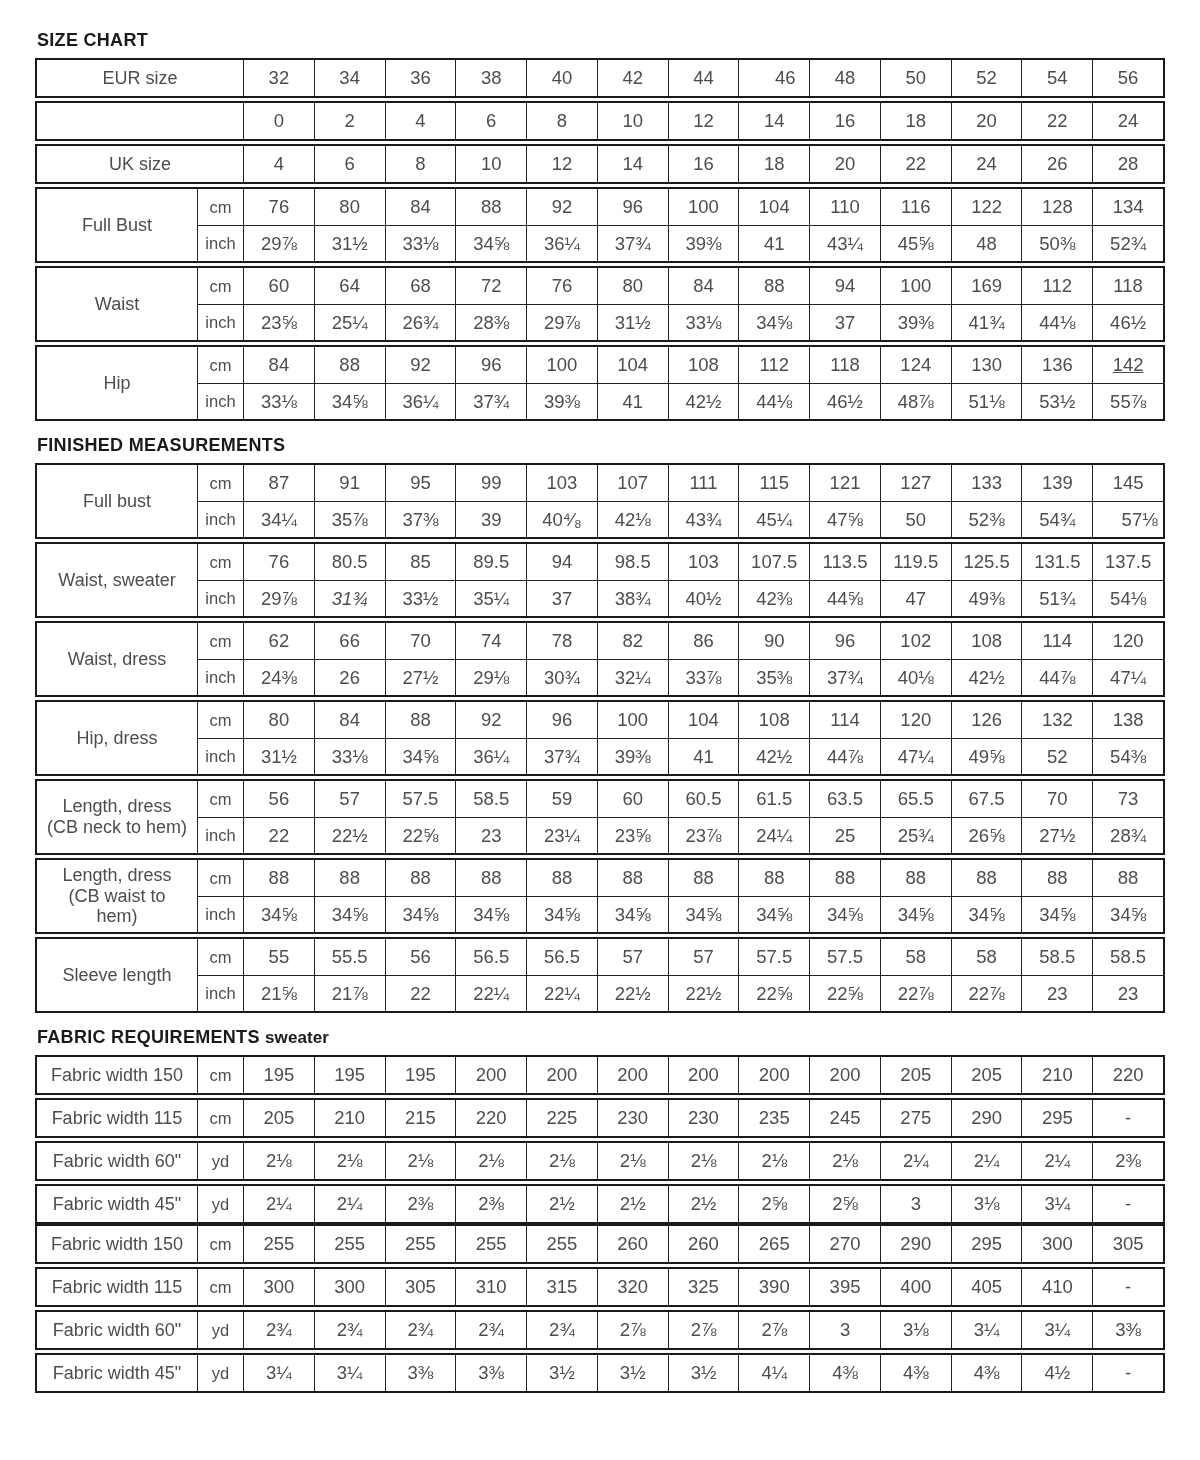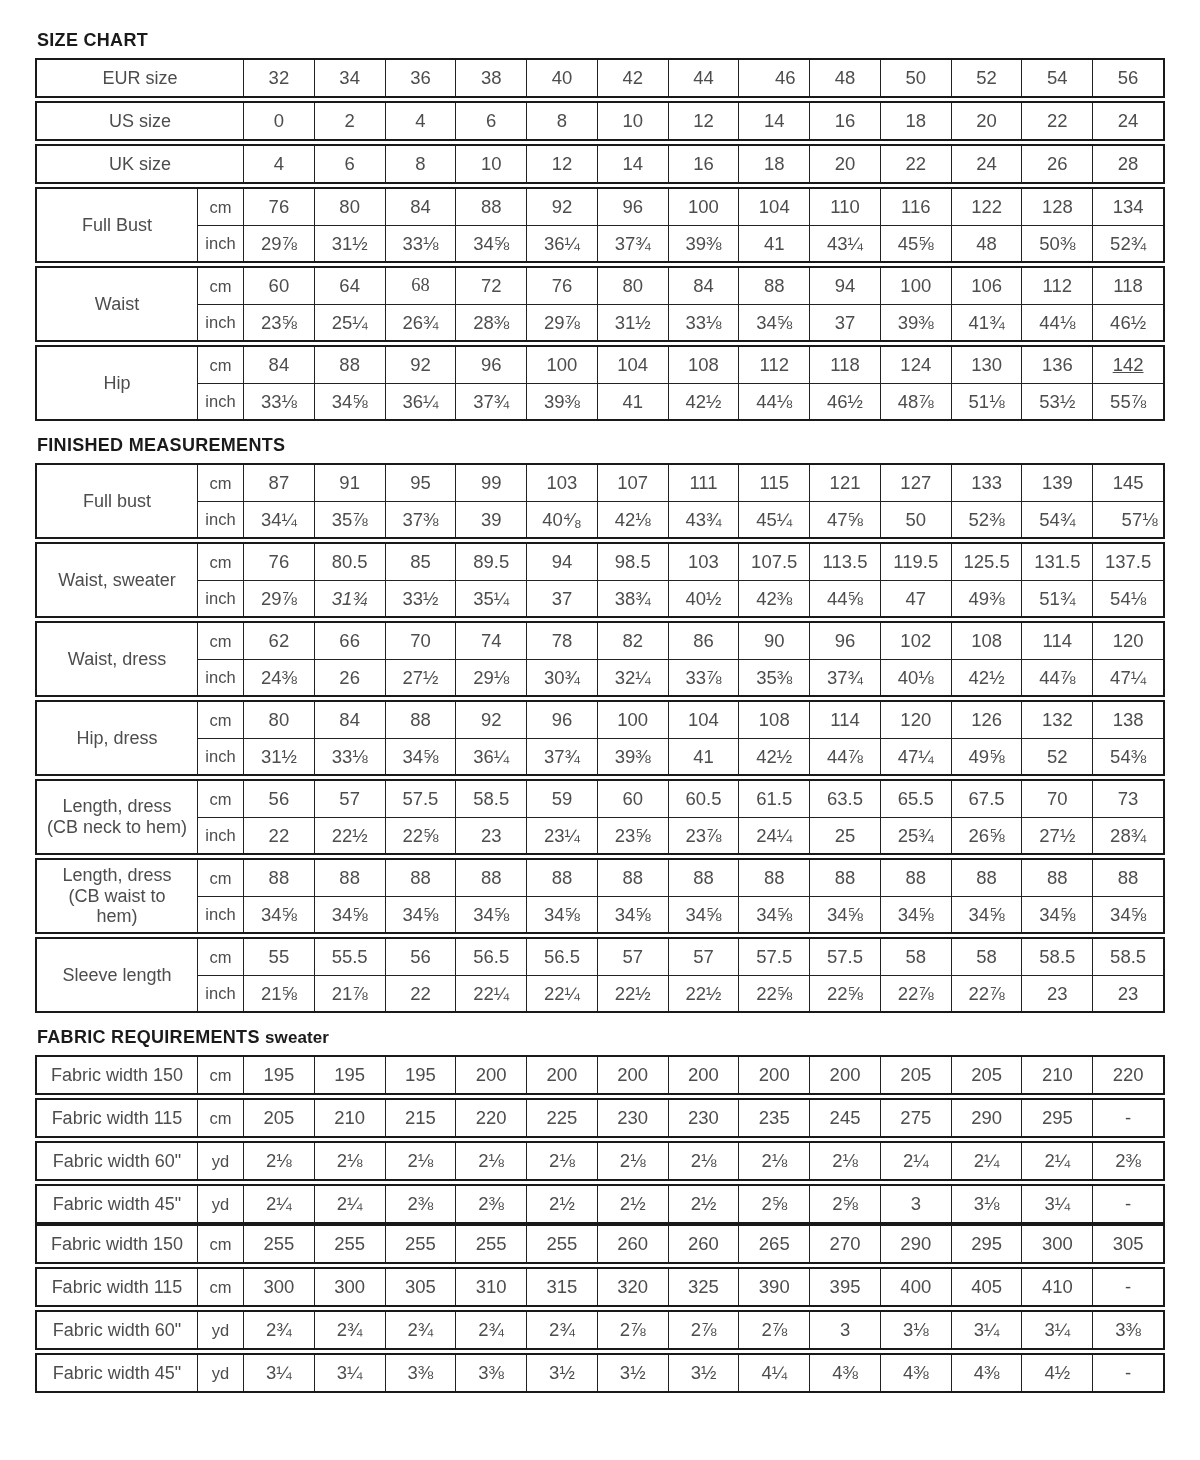--- a/index.html
+++ b/index.html
@@ -49,21 +49,20 @@
           <div class="cell val" style="grid-area: 1 / 8;">42</div>
           <div class="cell val" style="grid-area: 1 / 9;">44</div>
           <div class="cell val" style="grid-area: 1 / 10; padding-left: 24px;">46</div>
           <div class="cell val" style="grid-area: 1 / 11;">48</div>
           <div class="cell val" style="grid-area: 1 / 12;">50</div>
           <div class="cell val" style="grid-area: 1 / 13;">52</div>
           <div class="cell val" style="grid-area: 1 / 14;">54</div>
           <div class="cell val" style="grid-area: 1 / 15;">56</div>
         </div>
         <div class="group">
-          <div class="cell lbl" style="grid-area: 1 / 1 / span 1 / 3;">US size</div>
           <div class="cell val" style="grid-area: 1 / 3;">0</div>
           <div class="cell val" style="grid-area: 1 / 4;">2</div>
           <div class="cell val" style="grid-area: 1 / 5;">4</div>
           <div class="cell val" style="grid-area: 1 / 6;">6</div>
           <div class="cell val" style="grid-area: 1 / 7;">8</div>
           <div class="cell val" style="grid-area: 1 / 8;">10</div>
           <div class="cell val" style="grid-area: 1 / 9;">12</div>
           <div class="cell val" style="grid-area: 1 / 10;">14</div>
           <div class="cell val" style="grid-area: 1 / 11;">16</div>
           <div class="cell val" style="grid-area: 1 / 12;">18</div>
@@ -116,29 +115,29 @@
           <div class="cell val row-next" style="grid-area: 2 / 12;">45⅝</div>
           <div class="cell val row-next" style="grid-area: 2 / 13;">48</div>
           <div class="cell val row-next" style="grid-area: 2 / 14;">50⅜</div>
           <div class="cell val row-next" style="grid-area: 2 / 15;">52¾</div>
         </div>
         <div class="group">
           <div class="cell lbl" style="grid-area: 1 / 1 / span 2;">Waist</div>
           <div class="cell unit" style="grid-area: 1 / 2;">cm</div>
           <div class="cell val" style="grid-area: 1 / 3;">60</div>
           <div class="cell val" style="grid-area: 1 / 4;">64</div>
-          <div class="cell val" style="grid-area: 1 / 5; font-family: Liberation Serif, serif;">68</div>
+          <div class="cell val" style="grid-area: 1 / 5;">68</div>
           <div class="cell val" style="grid-area: 1 / 6;">72</div>
           <div class="cell val" style="grid-area: 1 / 7;">76</div>
           <div class="cell val" style="grid-area: 1 / 8;">80</div>
           <div class="cell val" style="grid-area: 1 / 9;">84</div>
           <div class="cell val" style="grid-area: 1 / 10;">88</div>
           <div class="cell val" style="grid-area: 1 / 11;">94</div>
           <div class="cell val" style="grid-area: 1 / 12;">100</div>
-          <div class="cell val" style="grid-area: 1 / 13;">106</div>
+          <div class="cell val" style="grid-area: 1 / 13;">169</div>
           <div class="cell val" style="grid-area: 1 / 14;">112</div>
           <div class="cell val" style="grid-area: 1 / 15;">118</div>
           <div class="cell unit row-next" style="grid-area: 2 / 2;">inch</div>
           <div class="cell val row-next" style="grid-area: 2 / 3;">23⅝</div>
           <div class="cell val row-next" style="grid-area: 2 / 4;">25¼</div>
           <div class="cell val row-next" style="grid-area: 2 / 5;">26¾</div>
           <div class="cell val row-next" style="grid-area: 2 / 6;">28⅜</div>
           <div class="cell val row-next" style="grid-area: 2 / 7;">29⅞</div>
           <div class="cell val row-next" style="grid-area: 2 / 8;">31½</div>
           <div class="cell val row-next" style="grid-area: 2 / 9;">33⅛</div>

